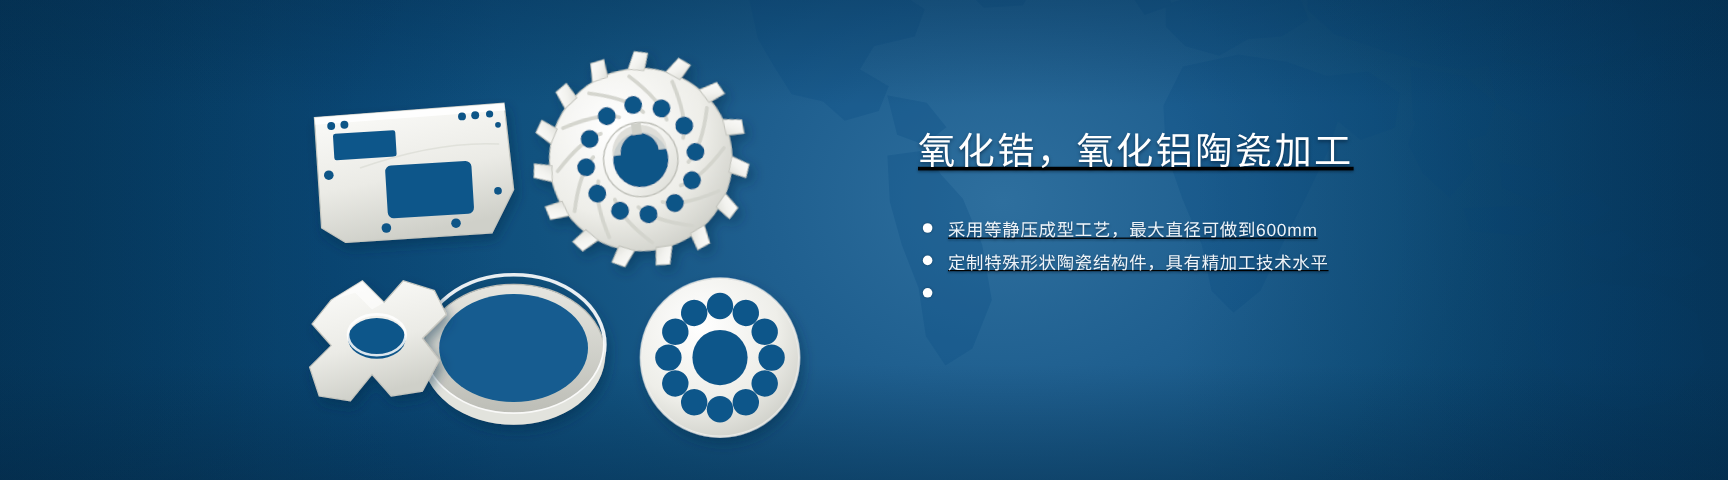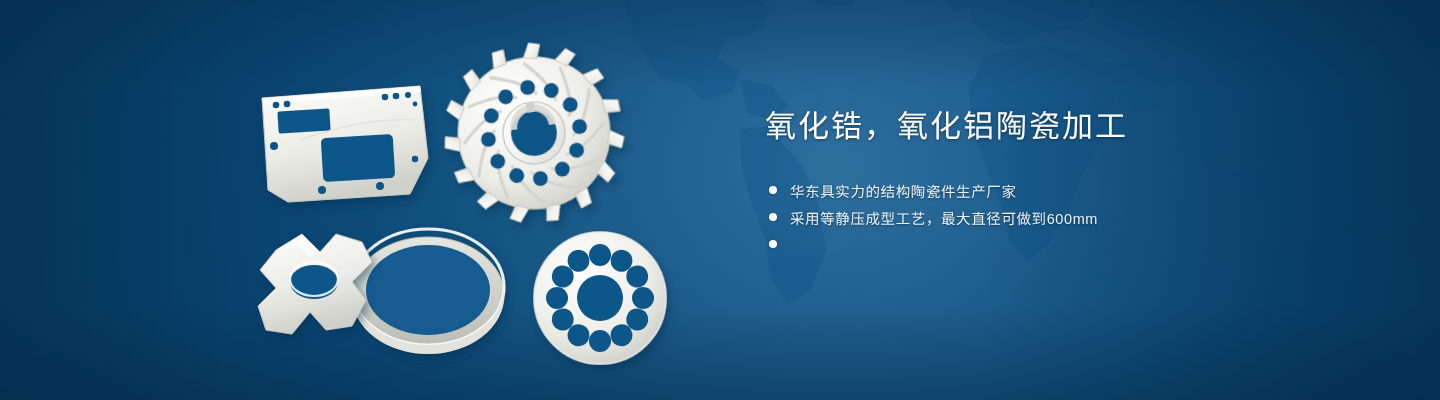--- a/index.html
+++ b/index.html
@@ -38,21 +38,21 @@
     opacity:.30;
   }
   .worldmap svg{width:100%;height:100%;display:block;}
 
   
   .products{position:absolute;left:0;top:0;width:720px;height:400px;}
   .products svg{position:absolute;left:0;top:0;width:720px;height:400px;}
 
   
   .copy{
-    position:absolute;left:765px;top:108px;width:620px;
+    position:absolute;left:765px;top:108px;width:620px;text-decoration:underline;
   }
   .headline{
     font-size:31px;
     letter-spacing:2px;
     color:#ffffff;
     font-weight:400;
     line-height:1.25;
     white-space:nowrap;
     text-shadow:0 1px 3px rgba(0,20,40,.55);
   }
@@ -279,25 +279,25 @@
       </g>
     </svg>
   </div>
 
   <div class="copy">
     <div class="headline">氧化锆，氧化铝陶瓷加工</div>
 
     <ul class="bullets">
       <li class="bullet">
         <span class="dot"></span>
-        <span class="btext">华东具实力的结构陶瓷件生产厂家</span>
+        <span class="btext">采用等静压成型工艺，最大直径可做到600mm</span>
       </li>
       <li class="bullet">
         <span class="dot"></span>
-        <span class="btext">采用等静压成型工艺，最大直径可做到600mm</span>
+        <span class="btext">定制特殊形状陶瓷结构件，具有精加工技术水平</span>
       </li>
       <li class="bullet">
         <span class="dot"></span>
       </li>
     </ul>
   </div>
 
 </div>
 
 </body></html>

